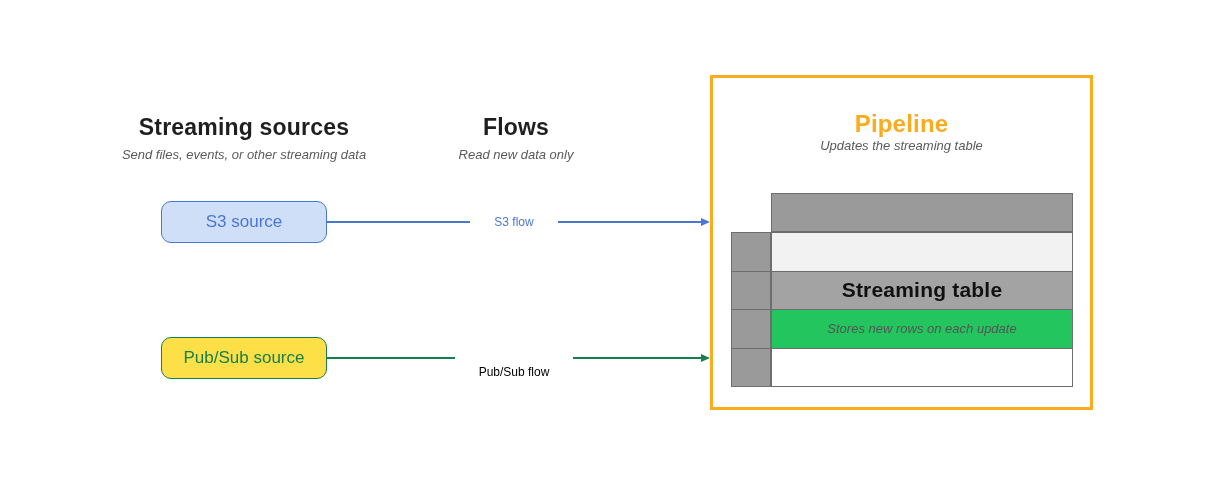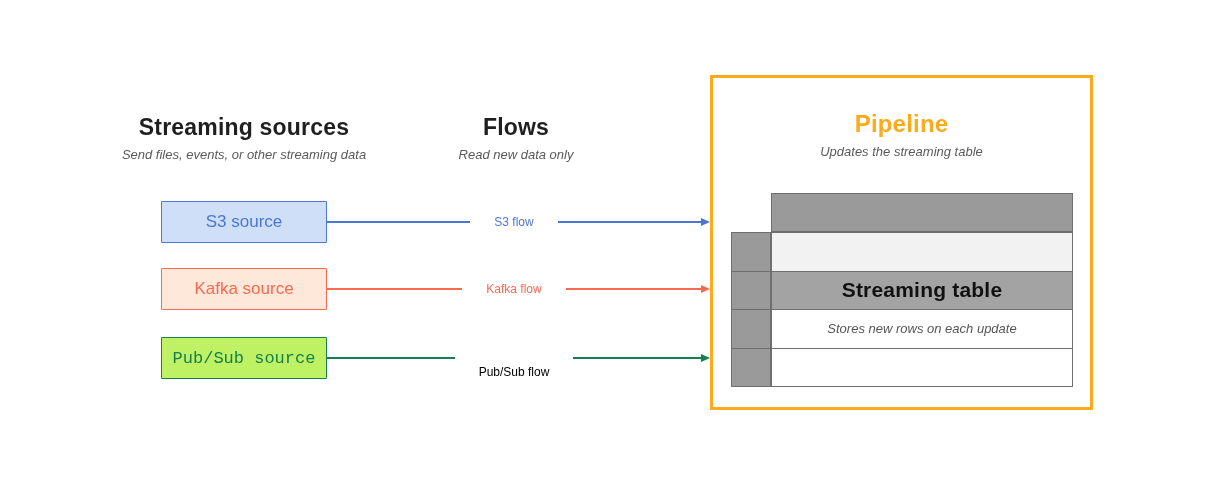--- a/index.html
+++ b/index.html
@@ -13,34 +13,34 @@
   .col-head.flows{left:396px;top:114px;width:240px;}
   .col-title{font-size:23px;font-weight:700;color:#1f1f1f;line-height:1.15;letter-spacing:.2px;}
   .col-sub{margin-top:7px;font-size:13px;font-style:italic;color:#5a5a5a;}
   
   .flow-row{position:absolute;left:161px;width:549px;height:42px;display:flex;align-items:center;}
   .flow-row.r0{top:201px;}
   .flow-row.r1{top:268px;}
   .flow-row.r2{top:337px;}
   .source-box{
     width:166px;height:42px;flex:0 0 166px;box-sizing:border-box;
-    border:1.5px solid;border-radius:1px;display:flex;align-items:center;justify-content:center;
+    border:1.5px solid;border-radius:10px;display:flex;align-items:center;justify-content:center;
     font-size:17px;
   }
   .fline{flex:1;height:2px;}
   .flow-label{flex:0 0 auto;padding:0 24px;font-size:12px;white-space:nowrap;}
   .arrowhead{flex:0 0 auto;width:0;height:0;border-top:4.5px solid transparent;border-bottom:4.5px solid transparent;border-left:9px solid;}
   
   .pipeline{
     position:absolute;left:710px;top:75px;width:383px;height:335px;box-sizing:border-box;
     border:3px solid;background:#ffffff;
   }
   .pipeline .p-head{position:absolute;left:0;top:32px;width:100%;text-align:center;}
   .pipeline .p-title{font-size:24px;font-weight:700;line-height:1.15;letter-spacing:.2px;}
-  .pipeline .p-sub{margin-top:6px;font-size:13px;font-style:italic;color:#5a5a5a;}
+  .pipeline .p-sub{margin-top:0;font-size:13px;font-style:italic;color:#5a5a5a;}
   
   .table-area{position:absolute;left:18px;top:115px;width:342px;height:194px;}
   .thead{position:absolute;left:40px;top:0;width:302px;height:39px;box-sizing:border-box;border:1px solid;}
   .tleft{position:absolute;left:0;top:39px;width:40px;height:155px;box-sizing:border-box;border:1px solid;
          display:grid;grid-template-rows:repeat(4,1fr);gap:1px;}
   .trows{position:absolute;left:40px;top:39px;width:302px;height:155px;box-sizing:border-box;border:1px solid;
          display:grid;grid-template-rows:repeat(4,1fr);gap:1px;}
   .trow{background:#ffffff;display:flex;align-items:center;justify-content:center;}
   .tt{font-size:21px;font-weight:700;color:#111111;letter-spacing:.2px;}
   .tc{font-size:13px;font-style:italic;color:#555555;}
@@ -63,32 +63,23 @@
   <div class="flow-row r0">
     <div class="source-box" style="background: rgb(207, 223, 247); border-color: rgb(74, 119, 212); color: rgb(74, 119, 212);">
       <span>S3 source</span>
     </div>
     <span class="fline" style="background: rgb(74, 119, 212);"></span>
     <span class="flow-label" style="color: rgb(74, 119, 212);">S3 flow</span>
     <span class="fline" style="background: rgb(74, 119, 212);"></span>
     <span class="arrowhead" style="border-left-color: rgb(74, 119, 212);"></span>
   </div>
 
-  <div class="flow-row r1">
-    <div class="source-box" style="background: rgb(253, 232, 218); border-color: rgb(249, 106, 81); color: rgb(249, 106, 81);">
-      <span>Kafka source</span>
-    </div>
-    <span class="fline" style="background: rgb(249, 106, 81);"></span>
-    <span class="flow-label" style="color: rgb(249, 106, 81);">Kafka flow</span>
-    <span class="fline" style="background: rgb(249, 106, 81);"></span>
-    <span class="arrowhead" style="border-left-color: rgb(249, 106, 81);"></span>
-  </div>
 
   <div class="flow-row r2">
-    <div class="source-box" style="background: #bef264; border-color: rgb(21, 128, 77); color: rgb(21, 128, 77); font-family: Liberation Mono, monospace;">
+    <div class="source-box" style="background: #fde047; border-color: rgb(21, 128, 77); color: rgb(21, 128, 77);">
       <span>Pub/Sub source</span>
     </div>
     <span class="fline" style="background: rgb(21, 128, 77);"></span>
     <span class="flow-label" style="color: #000000; margin-top: 28px;">Pub/Sub flow</span>
     <span class="fline" style="background: rgb(21, 128, 77);"></span>
     <span class="arrowhead" style="border-left-color: rgb(21, 128, 77);"></span>
   </div>
 
   <div class="pipeline" style="border-color: rgb(251, 171, 27); padding-left: 8px;">
     <div class="p-head">
@@ -102,21 +93,21 @@
         <div class="gcell" style="background: rgb(154, 154, 154);"></div>
         <div class="gcell" style="background: rgb(154, 154, 154);"></div>
         <div class="gcell" style="background: rgb(154, 154, 154);"></div>
         <div class="gcell" style="background: rgb(154, 154, 154);"></div>
       </div>
       <div class="trows" style="background: rgb(110, 110, 110); border-color: rgb(110, 110, 110);">
         <div class="trow" style="background: rgb(242, 242, 242);"></div>
         <div class="trow" style="background: #a3a3a3;">
           <span class="tt">Streaming table</span>
         </div>
-        <div class="trow" style="background: #ffffff;">
+        <div class="trow" style="background: #22c55e;">
           <span class="tc">Stores new rows on each update</span>
         </div>
         <div class="trow" style="background: rgb(255, 255, 255);"></div>
       </div>
     </div>
   </div>
 
 </div>
 
 </body></html>

